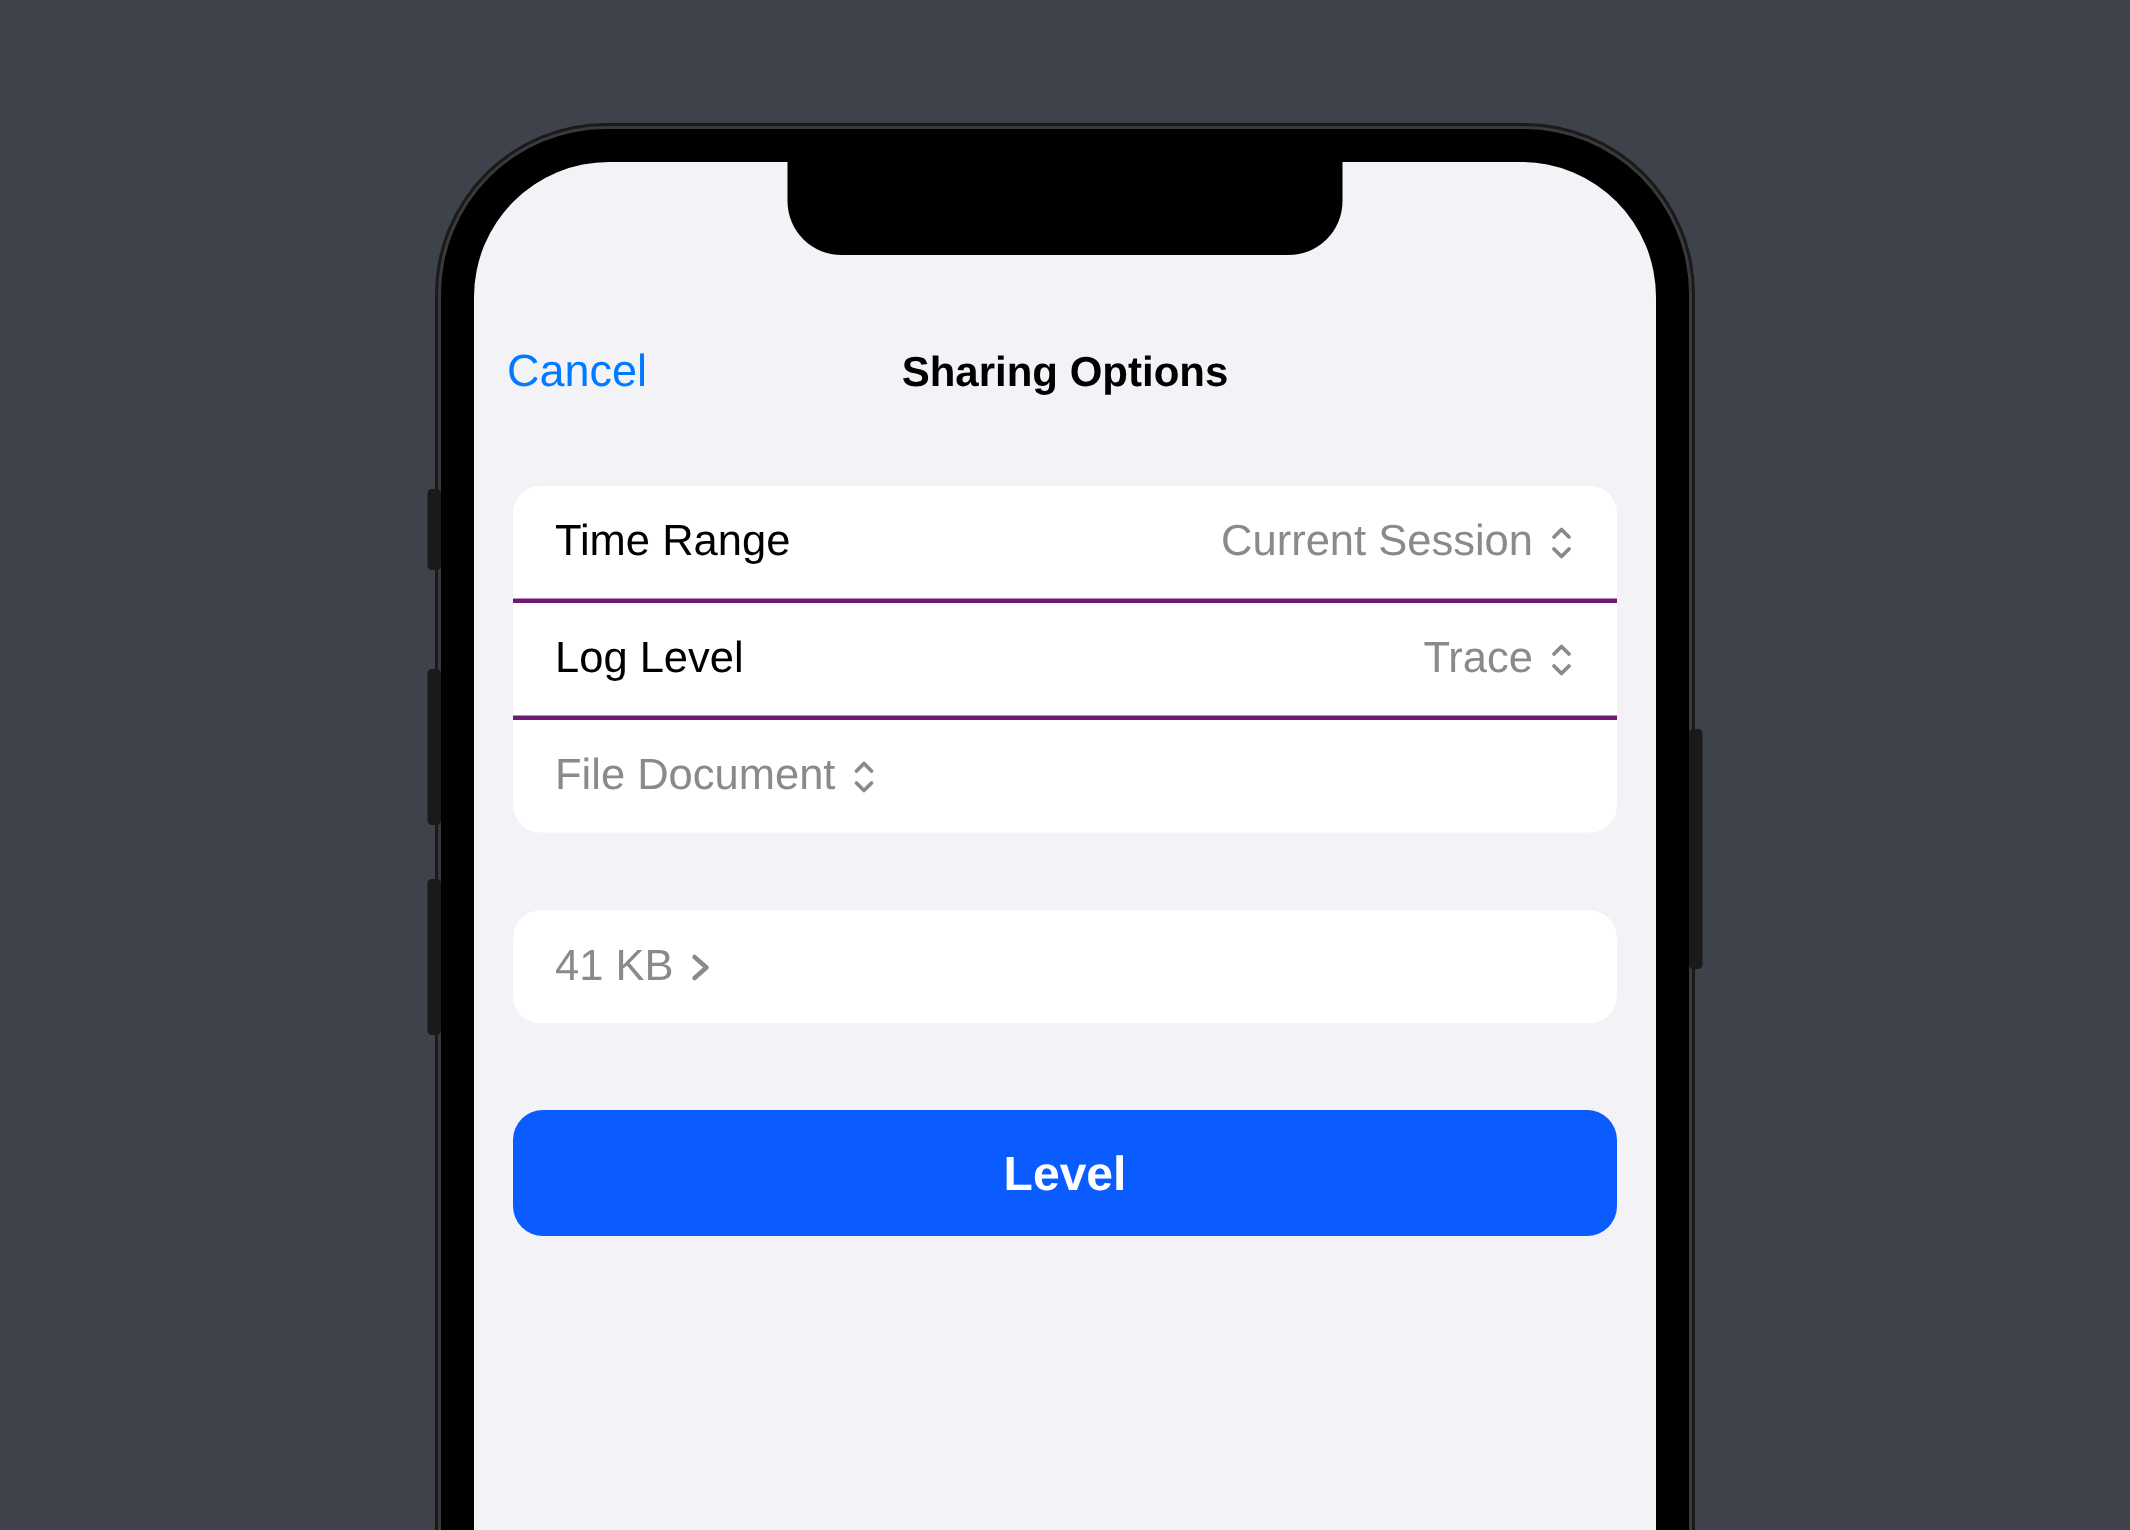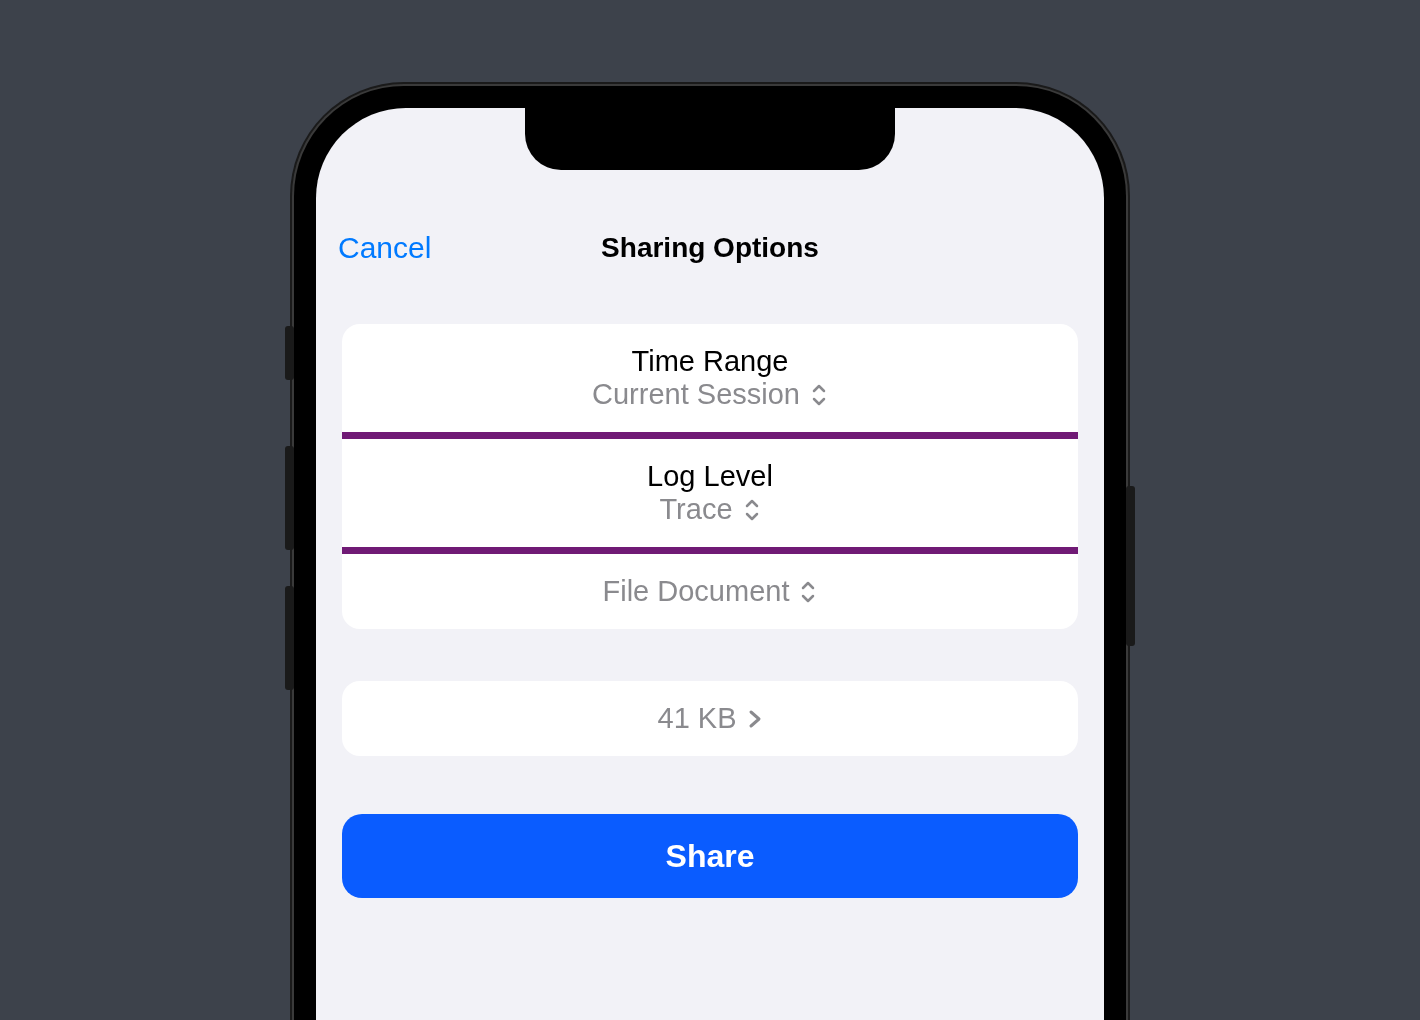--- a/index.html
+++ b/index.html
@@ -96,24 +96,23 @@
   }
   .group.second { margin-top: 52px; }
 
   .row {
     display: flex;
     align-items: center;
     justify-content: space-between;
     padding: 21px 28px;
     font-size: 29px;
     cursor: pointer;
-    flex-direction: column;
   }
   .row + .row {
-    border-top: 7px solid #701a75;
+    border-top: 3px solid #701a75;
   }
   .row-label {
     color: #000;
     font-weight: 400;
   }
   .row-right {
     display: flex;
     align-items: center;
     gap: 10px;
     text-align: center;
@@ -211,18 +210,18 @@
               <span class="row-value">41 KB</span>
               <span class="chevron-icon">
                 <svg width="16" height="24" viewBox="0 0 16 24" fill="none" stroke="currentColor" stroke-width="3" stroke-linecap="round" stroke-linejoin="round">
                     <polyline points="4,5 12,12 4,19"></polyline>
                   </svg>
               </span>
             </span>
           </div>
         </div>
 
-        <button class="share-btn">Share</button>
+        <button class="share-btn">Level</button>
 
       </div>
     </div>
   </div>
 </div>
 
 </body></html>

